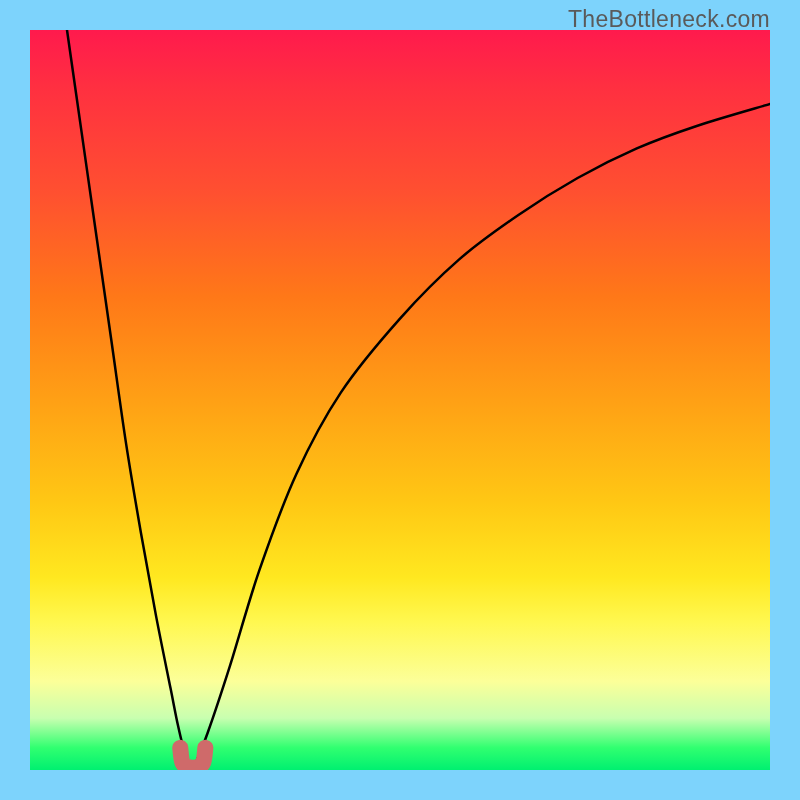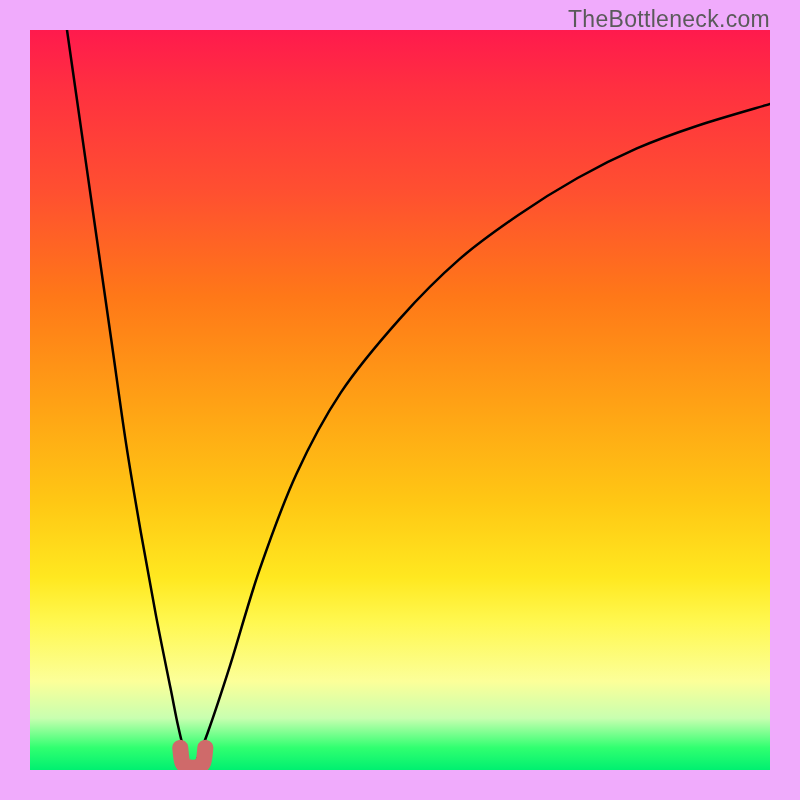--- a/index.html
+++ b/index.html
@@ -8,21 +8,21 @@
     width: 800px;
     height: 800px;
     overflow: hidden;
     background: #000;
     font-family: Arial, Helvetica, sans-serif;
   }
   .frame {
     position: relative;
     width: 800px;
     height: 800px;
-    background: #f0abfc;
+    background: #7dd3fc;
   }
   .plot {
     position: absolute;
     left: 30px;
     top: 30px;
     width: 740px;
     height: 740px;
     background: linear-gradient(
       to bottom,
       #ff1a4d 0%,

